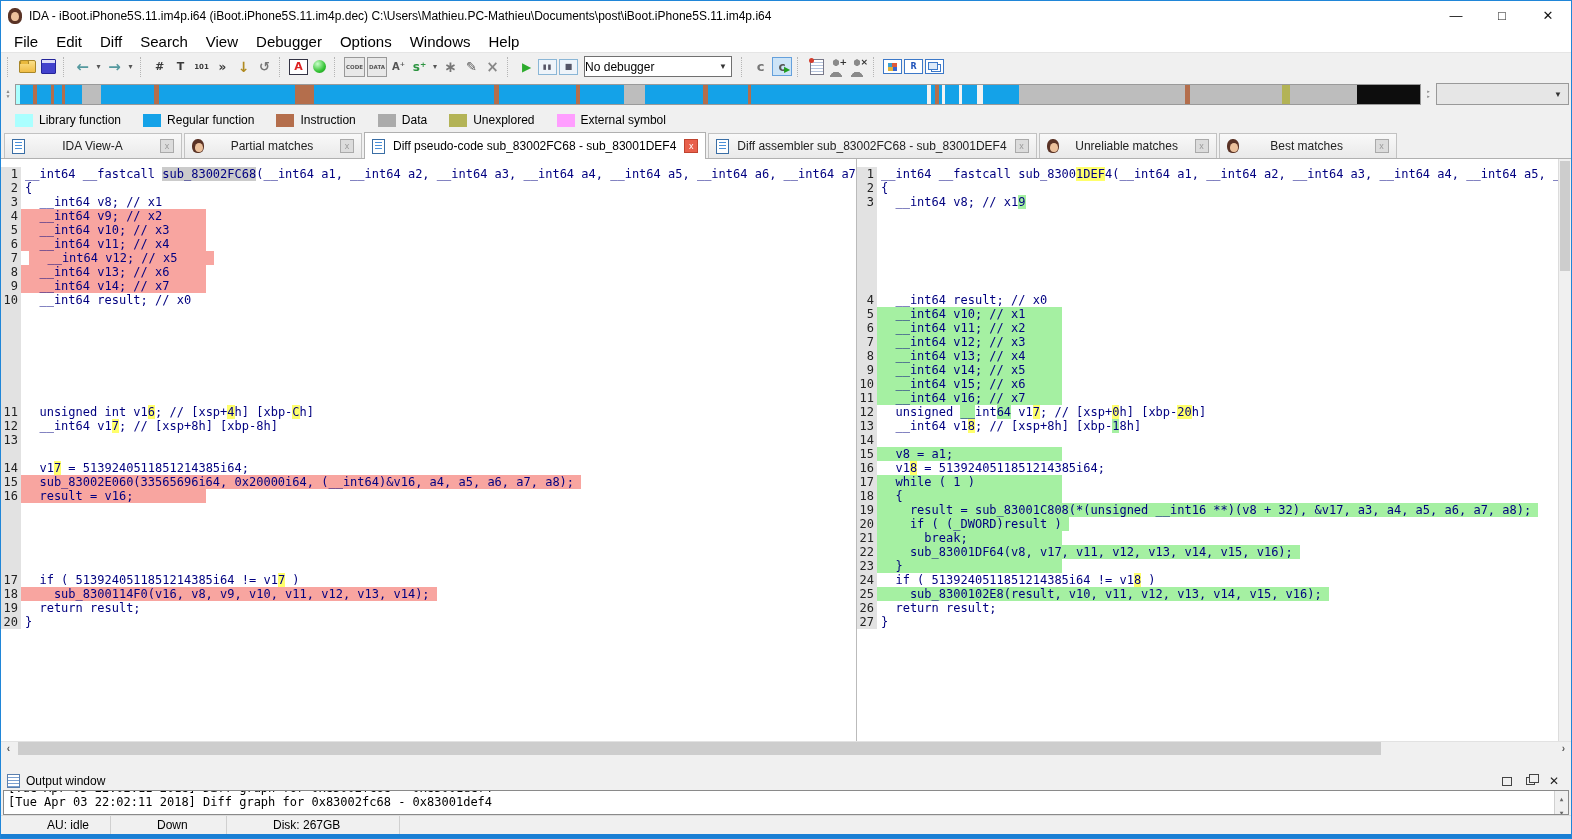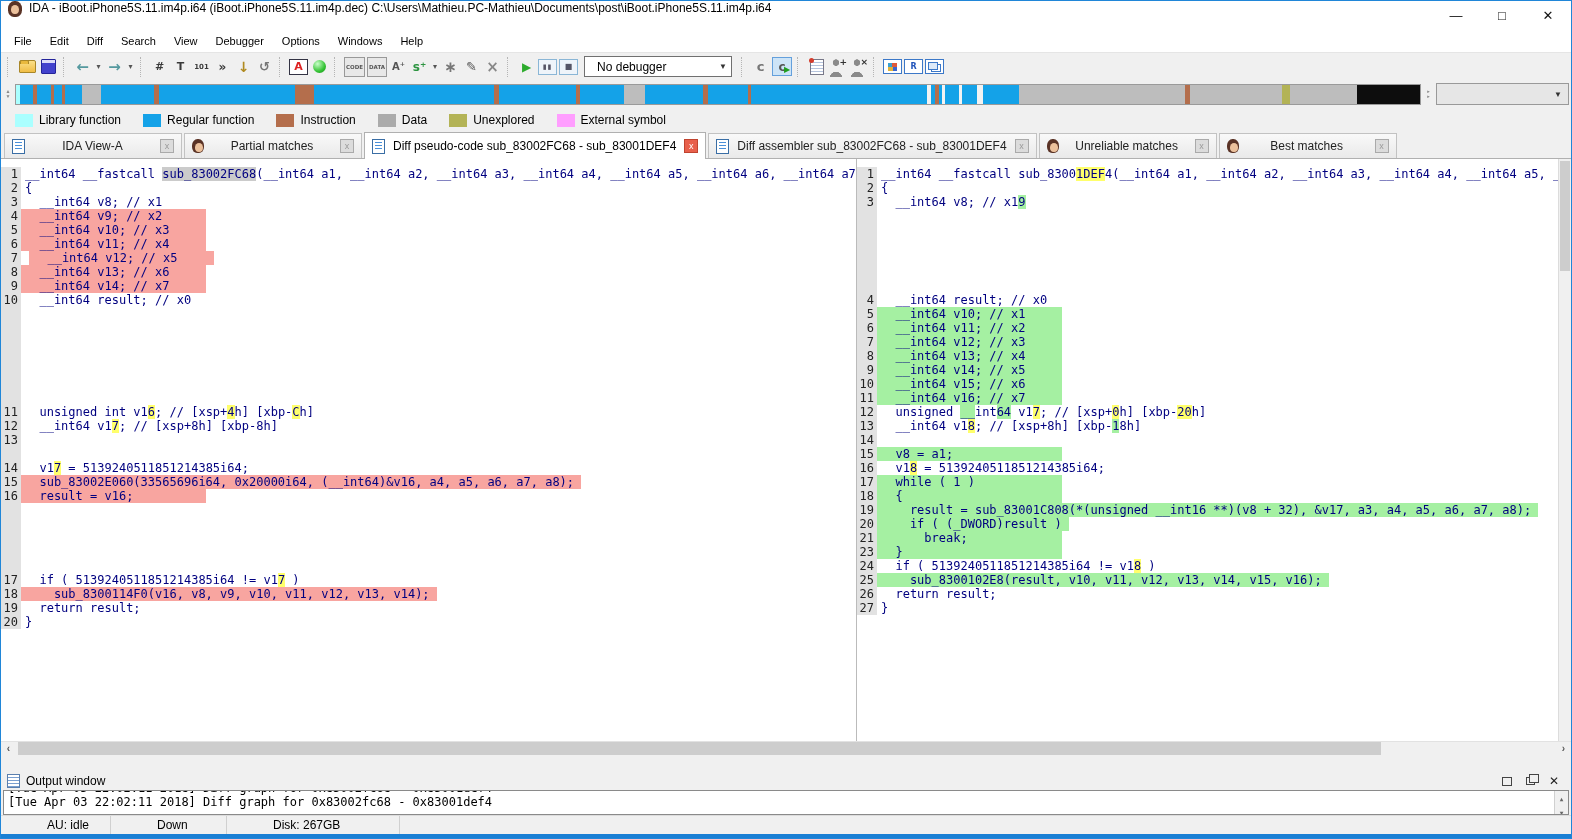--- a/index.html
+++ b/index.html
@@ -1,29 +1,29 @@
 <!DOCTYPE html>
 <html><head>
 <meta charset="utf-8">
 <style>
   * { box-sizing: border-box; margin: 0; padding: 0; }
   html,body { width:1572px; height:839px; overflow:hidden; background:#fff;
               font-family:"Liberation Sans", sans-serif; }
   .frame { width:1572px; height:839px; border:1px solid #2086d8; display:flex; flex-direction:column; background:#fff; }
 
   
-  .titlebar { height:29px; flex:none; background:#fff; display:flex; align-items:flex-start; padding-left:7px; font-size:12px; color:#000; }
+  .titlebar { height:29px; flex:none; background:#fff; display:flex; align-items:center; padding-left:7px; font-size:12px; color:#000; }
   .mascot { width:14px; height:16px; position:relative; background:#5a3326; border-radius:46% 46% 42% 42%; flex:none; }
   .mascot::after { content:""; position:absolute; left:3px; top:4px; width:8px; height:9px; background:#ecc19c; border-radius:50% 50% 46% 46%; }
   .titletext { margin-left:7px; white-space:nowrap; }
   .win-controls { margin-left:auto; display:flex; height:100%; }
   .win-btn { width:46px; height:100%; display:flex; align-items:center; justify-content:center; font-size:13px; color:#111; }
 
   
-  .menubar { height:22px; flex:none; background:#fff; display:flex; align-items:center; font-size:11px; padding-left:4px; }
+  .menubar { height:22px; flex:none; background:#fff; display:flex; align-items:center; font-size:15px; padding-left:4px; }
   .menu-item { padding:3px 9px; }
 
   
   .toolbar { height:28px; flex:none; background:#f0f0f0; border-top:1px solid #e5e5e5; display:flex; align-items:center; padding-left:2px; }
   .tb-sep { width:6px; height:20px; border-left:1px dotted #b5b5b5; margin:0 3px 0 4px; flex:none; }
   .ico { height:20px; min-width:19px; display:inline-flex; align-items:center; justify-content:center; margin:0 1px; font:bold 12px "DejaVu Sans",sans-serif; color:#666; position:relative; flex:none; }
   .ico-open-file { width:20px; }
   .ico-open-file::before { content:""; width:15px; height:11px; background:linear-gradient(#fbe089,#f0bd45); border:1px solid #a98728; border-radius:2px 2px 1px 1px; }
   .ico-open-file::after { content:""; position:absolute; top:3px; left:3px; width:7px; height:3px; background:#e9b93d; border:1px solid #a98728; border-bottom:none; border-radius:2px 2px 0 0; }
   .ico-save-file::before { content:""; width:13px; height:13px; border:1px solid #24249a; border-radius:1px; background:linear-gradient(180deg,#dcdcf8 0 3px,#4242cd 3px); }
@@ -40,21 +40,21 @@
   .ico-make-name { font-size:10px; color:#555; }
   .ico-make-string { font-size:12px; color:#2c9440; }
   .ico-string-caret { min-width:8px; font-size:8px; color:#555; }
   .ico-make-asterisk { font-size:15px; color:#777; }
   .ico-edit-function { font-size:13px; color:#555; }
   .ico-undefine { font-size:15px; color:#888; }
   .ico-start-debugger { font-size:12px; color:#2cab2c; }
   .ico-pause-debugger,.ico-stop-debugger { width:18px; height:16px; border:1px solid #8ab6d6; background:#eef4fa; color:#556; }
   .ico-pause-debugger { font-size:7px; letter-spacing:1px; }
   .ico-stop-debugger { font-size:8px; }
-  .combo { width:148px; height:21px; background:#fff; border:1px solid #707070; display:flex; align-items:center; font-size:12px; padding-left:12px; margin:0 5px; color:#000; }
+  .combo { width:148px; height:21px; background:#fff; border:1px solid #707070; display:flex; align-items:center; font-size:12px; padding-left:0; margin:0 5px; color:#000; }
   .combo .arr { margin-left:auto; width:16px; font-size:8px; color:#333; text-align:center; }
   .ico-compile-script { font-size:13px; color:#777; }
   .ico-run-script { width:20px; height:19px; border:1px solid #64a0dc; background:#cde4f7; color:#555; font-size:12px; }
   .ico-run-script::after { content:"\25B6"; color:#1e9e1e; font-size:8px; position:absolute; right:1px; bottom:1px; }
   .ico-recent-scripts::before { content:""; width:12px; height:14px; border:1px solid #778; background:repeating-linear-gradient(180deg,#fff 0 2px,#b5c4dd 2px 3px); }
   .ico-recent-scripts::after { content:""; position:absolute; left:2px; top:1px; width:5px; height:5px; border-radius:50%; background:#d43c2c; }
   .ico-add-watch,.ico-remove-watch { width:15px; font-size:9px; color:#333; align-items:flex-start; justify-content:flex-end;
      background:radial-gradient(circle at 42% 28%, #8a8a8a 0 3px, transparent 3.5px),radial-gradient(circle at 42% 105%, #8a8a8a 0 6px, transparent 6.5px); background-size:100% 100%; }
   .winico { width:17px; height:15px; border:1px solid #3c78c8; background:#fff; font-size:8px; color:#2255bb; }
   .ico-open-subviews::before { content:""; width:9px; height:8px; background:conic-gradient(#e05a3a 0 25%,#3a66d0 0 50%,#e0b23a 0 75%,#3aa0d0 0); }
@@ -375,20 +375,21 @@
           <div class="crow"><span class="ln">12</span><span class="ctext"><span>  unsigned </span><span class="hl-g">__</span><span>int</span><span class="hl-g">64</span><span> v1</span><span class="hl-y">7</span><span>; // [xsp+</span><span class="hl-y">0</span><span>h] [xbp-</span><span class="hl-y">20</span><span>h]</span></span></div>
           <div class="crow"><span class="ln">13</span><span class="ctext"><span>  __int64 v1</span><span class="hl-y">8</span><span>; // [xsp+8h] [xbp-</span><span class="hl-g">1</span><span>8h]</span></span></div>
           <div class="crow"><span class="ln">14</span><span class="ctext"><span></span></span></div>
           <div class="crow"><span class="ln">15</span><span class="ctext" style="background: linear-gradient(90deg, rgb(165, 240, 162) 0px, rgb(165, 240, 162) 185px, transparent 185px);"><span>  v8 = a1;</span></span></div>
           <div class="crow"><span class="ln">16</span><span class="ctext"><span>  v1</span><span class="hl-y">8</span><span> = 5139240511851214385i64;</span></span></div>
           <div class="crow"><span class="ln">17</span><span class="ctext" style="background: linear-gradient(90deg, rgb(165, 240, 162) 0px, rgb(165, 240, 162) 185px, transparent 185px);"><span>  while ( 1 )</span></span></div>
           <div class="crow"><span class="ln">18</span><span class="ctext" style="background: linear-gradient(90deg, rgb(165, 240, 162) 0px, rgb(165, 240, 162) 185px, transparent 185px);"><span>  {</span></span></div>
           <div class="crow"><span class="ln">19</span><span class="ctext" style="background: linear-gradient(90deg, rgb(165, 240, 162) 0px, rgb(165, 240, 162) 661px, transparent 661px);"><span>    result = sub_83001C808(*(unsigned __int16 **)(v8 + 32), &amp;v17, a3, a4, a5, a6, a7, a8);</span></span></div>
           <div class="crow"><span class="ln">20</span><span class="ctext" style="background: linear-gradient(90deg, rgb(165, 240, 162) 0px, rgb(165, 240, 162) 192px, transparent 192px);"><span>    if ( (_DWORD)result )</span></span></div>
           <div class="crow"><span class="ln">21</span><span class="ctext" style="background: linear-gradient(90deg, rgb(165, 240, 162) 0px, rgb(165, 240, 162) 185px, transparent 185px);"><span>      break;</span></span></div>
+          <div class="crow"><span class="ln">22</span><span class="ctext" style="background: linear-gradient(90deg, rgb(165, 240, 162) 0px, rgb(165, 240, 162) 423px, transparent 423px);"><span>    sub_83001DF64(v8, v17, v11, v12, v13, v14, v15, v16);</span></span></div>
           <div class="crow"><span class="ln">23</span><span class="ctext" style="background: linear-gradient(90deg, rgb(165, 240, 162) 0px, rgb(165, 240, 162) 185px, transparent 185px);"><span>  }</span></span></div>
           <div class="crow"><span class="ln">24</span><span class="ctext"><span>  if ( 5139240511851214385i64 != v1</span><span class="hl-y">8</span><span> )</span></span></div>
           <div class="crow"><span class="ln">25</span><span class="ctext" style="background: linear-gradient(90deg, rgb(165, 240, 162) 0px, rgb(165, 240, 162) 452px, transparent 452px);"><span>    sub_8300102E8(result, v10, v11, v12, v13, v14, v15, v16);</span></span></div>
           <div class="crow"><span class="ln">26</span><span class="ctext"><span>  return result;</span></span></div>
           <div class="crow"><span class="ln">27</span><span class="ctext"><span>}</span></span></div>
         </div>
       <div class="vscroll">
           <div class="vthumb"></div>
         </div>
     </div>

